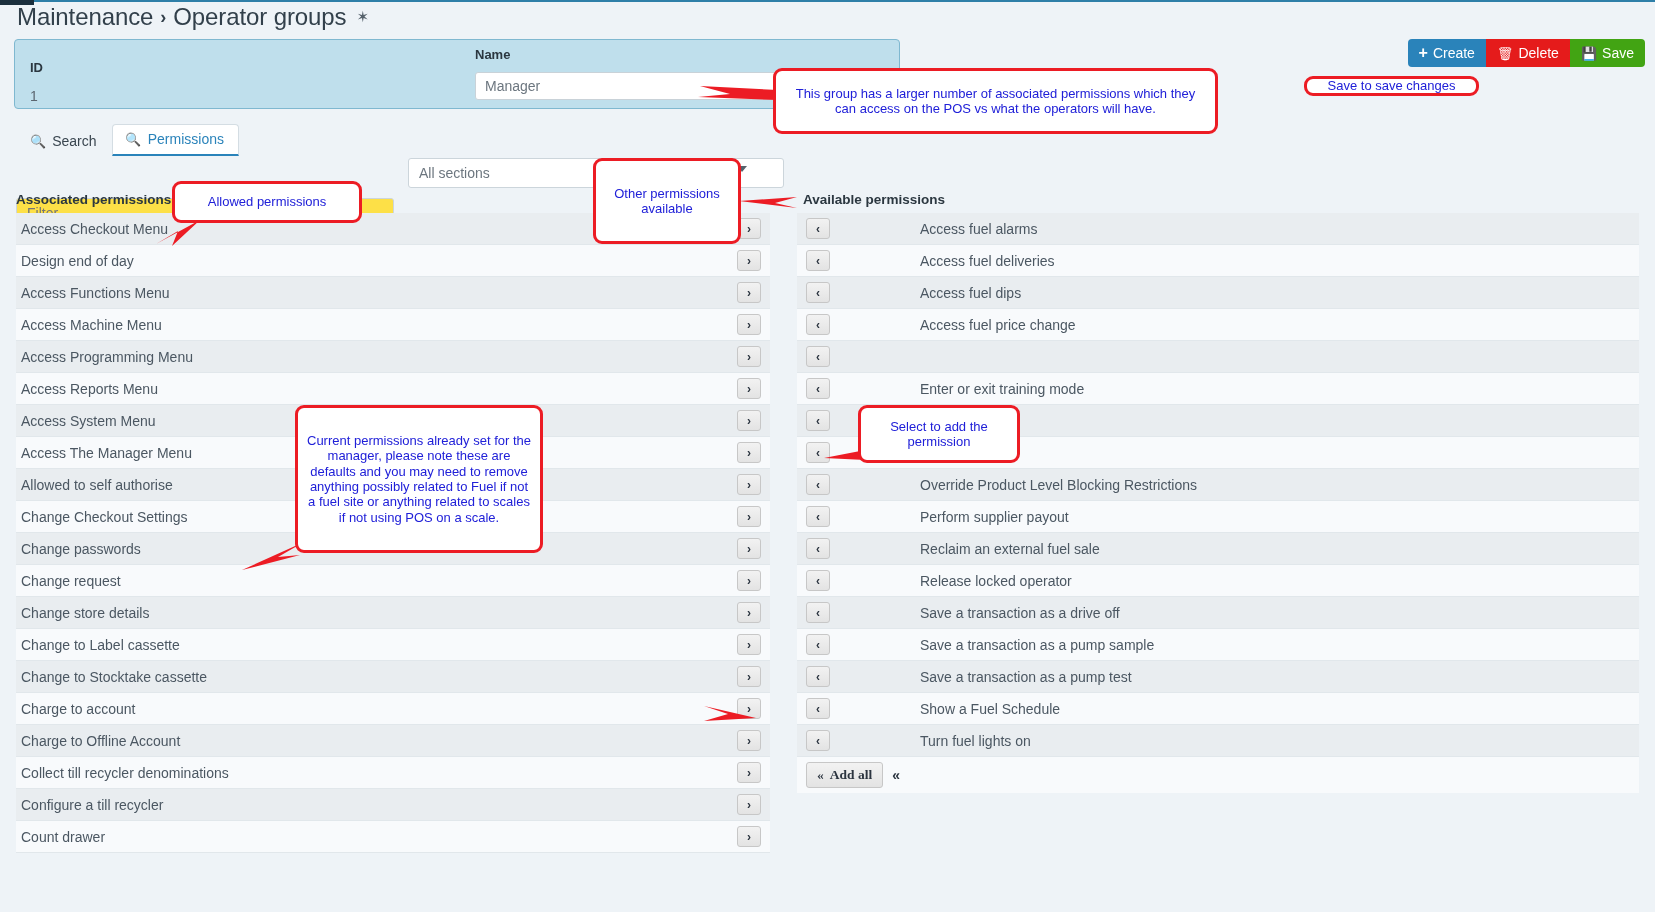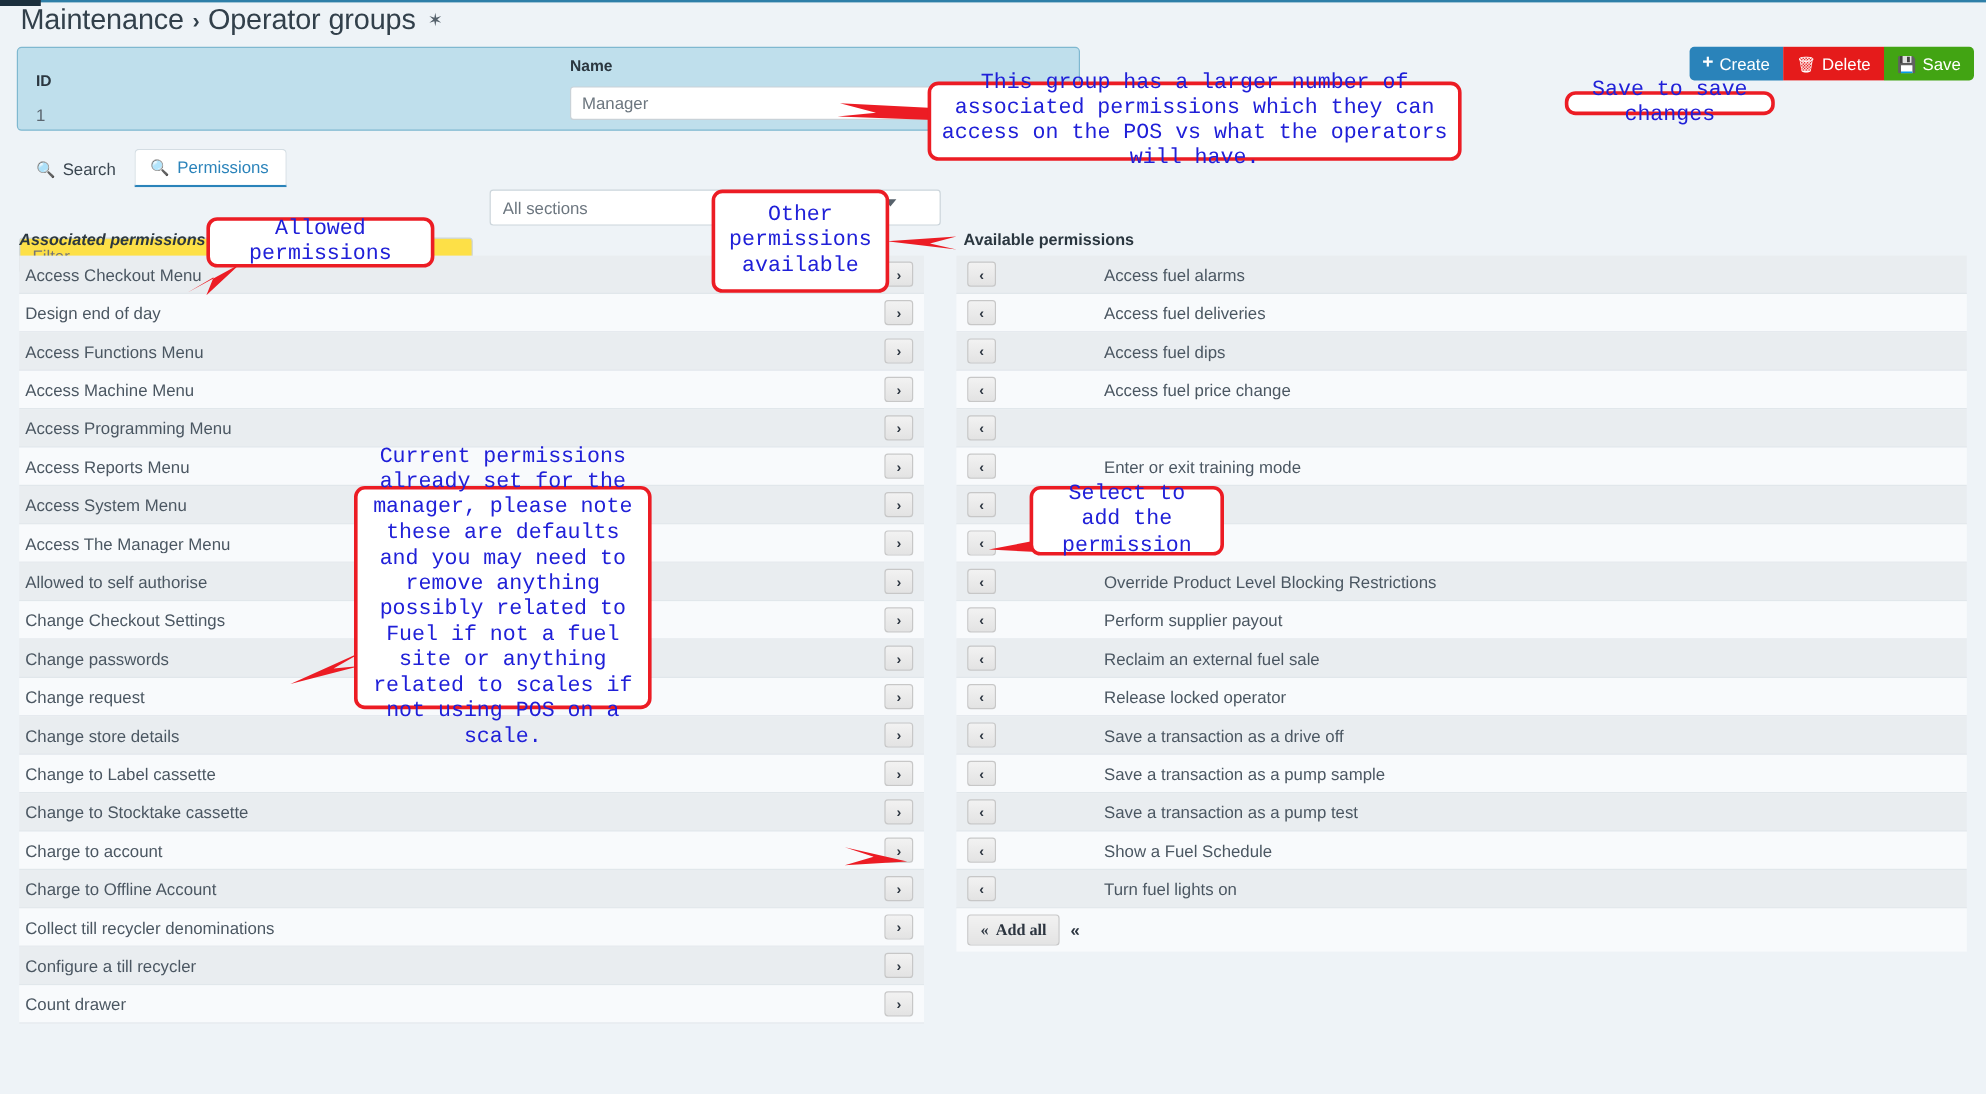--- a/index.html
+++ b/index.html
@@ -94,21 +94,21 @@
   }
   .sel-caret {
     position: absolute; left: 737px; top: 166px;
     width: 0; height: 0; pointer-events: none;
     border-left: 5px solid transparent; border-right: 5px solid transparent;
     border-top: 6px solid #56616b;
   }
 
   
   .col-head { position: absolute; font-size: 13.5px; font-weight: bold; color: #2b3740; }
-  .col-head.left  { left: 16px;  top: 192px; font-style: italic; }
+  .col-head.left  { left: 16px;  top: 192px; }
   .col-head.right { left: 803px; top: 192px; }
 
   
   .pane { position: absolute; }
   .pane.left  { left: 16px;  top: 213px; width: 754px; }
   .pane.right { left: 797px; top: 213px; width: 842px; }
 
   .row {
     display: flex; align-items: center;
     height: 32px; border-bottom: 1px solid #e1e7eb;
@@ -142,22 +142,22 @@
     border: 1px solid #c7c7c7; border-radius: 3px;
     font-size: 13.5px; font-weight: bold; color: #2c3540;
     cursor: pointer; font-family: "Liberation Serif", serif;
   }
   .addall-extra { font-size: 14px; font-weight: bold; color: #2c3540; }
 
   
   .callout {
     position: absolute;
     background: #ffffff; border: 3px solid #ec1c24; border-radius: 9px;
-    color: #2020d8; font-family: Liberation Mono, monospace;
-    font-size: 18px; line-height: 1.18; text-align: center;
+    color: #2020d8; font-family: Liberation Sans, sans-serif;
+    font-size: 13px; line-height: 1.18; text-align: center;
     display: flex; align-items: center; justify-content: center;
     padding: 5px 8px; z-index: 40;
   }
   .arrow { position: absolute; z-index: 39; }
   .arrow svg { display: block; overflow: visible; }
 </style>
 </head>
 <body>
 
 <div id="root">
@@ -416,18 +416,18 @@
   </div>
 
   <div class="callout" style="left:773px; top:68px; width:445px; height:66px;">This group has a larger number of associated permissions which they can access on the POS vs what the operators will have.</div>
 
   <div class="callout" style="left:1304px; top:76px; width:175px; height:20px;">Save to save changes</div>
 
   <div class="callout" style="left:172px; top:181px; width:190px; height:42px;">Allowed permissions</div>
 
   <div class="callout" style="left:593px; top:158px; width:148px; height:86px;">Other permissions available</div>
 
-  <div class="callout" style="left:295px; top:405px; width:248px; height:186px;">Current permissions already set for the manager, please note these are defaults and you may need to remove anything possibly related to Fuel if not a fuel site or anything related to scales if not using POS on a scale.</div>
+  <div class="callout" style="left:295px; top:405px; width:248px; height:148px;">Current permissions already set for the manager, please note these are defaults and you may need to remove anything possibly related to Fuel if not a fuel site or anything related to scales if not using POS on a scale.</div>
 
 
   <div class="callout" style="left:858px; top:405px; width:162px; height:58px;">Select to add the permission</div>
 
 </div>
 
 </body></html>

